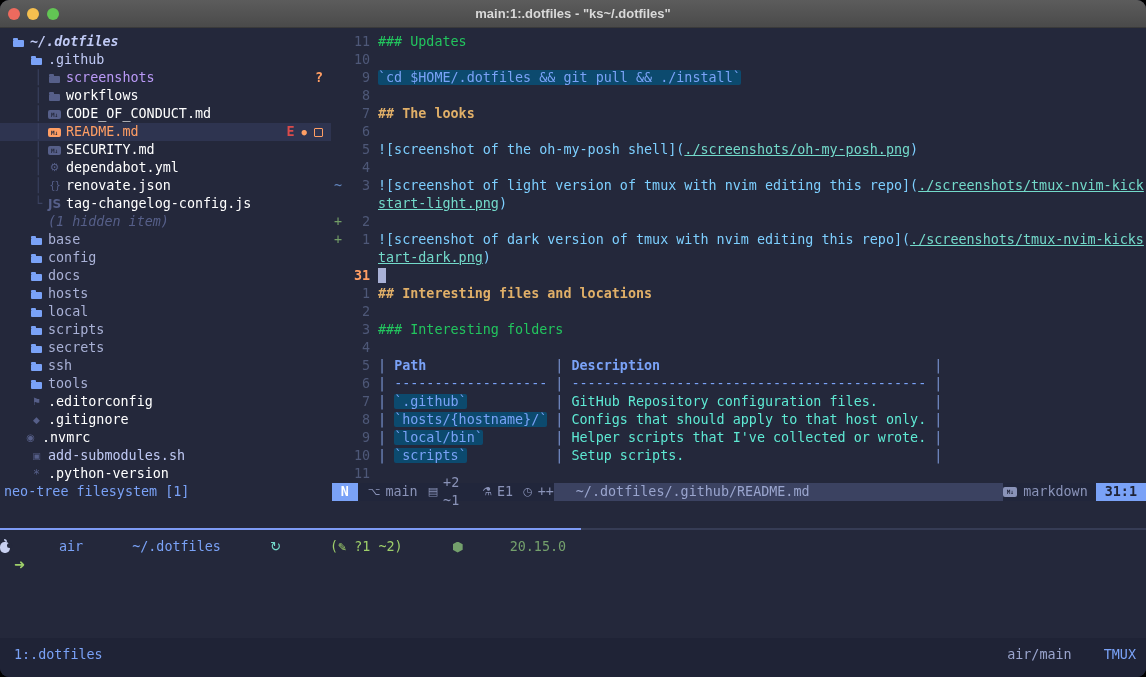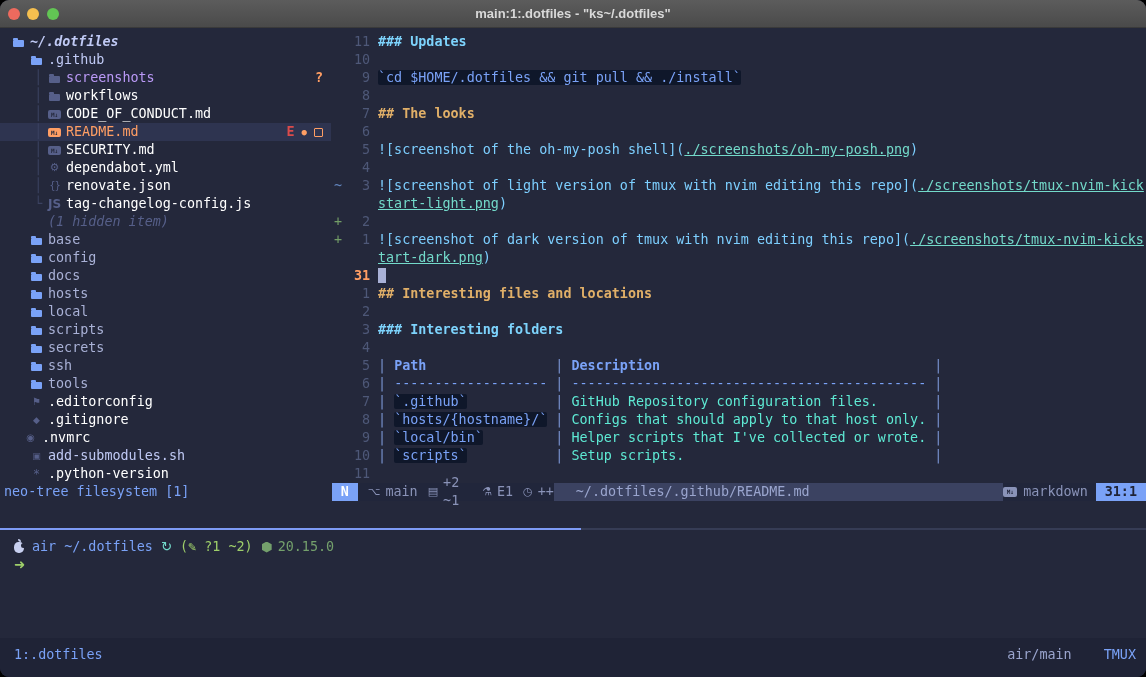--- a/index.html
+++ b/index.html
@@ -45,22 +45,22 @@
   
   .buffer{position:absolute;top:5px;left:332px;right:0;height:450px;overflow:hidden;}
   .eline{height:18px;display:flex;white-space:pre;}
   .sign{width:12px;padding-left:2px;color:#565f89;}
   .s-add{color:#739e67}.s-ch{color:#6183bb}
   .lnum{width:24px;text-align:right;color:#4e5878;margin-right:8px;}
   .lnum.cur{color:#ff9e64;font-weight:bold;}
   .etext{flex:1;}
   .cursor{display:inline-block;width:8px;height:15px;background:#a9b1d6;vertical-align:-3px;}
   .seg-h2{color:#e0af68;font-weight:bold}
-  .seg-h3{color:#7dd3fc;font-weight:bold}
-  .seg-code,.seg-cc{color:#7aa2f7;background:#0f172a;border-radius:2px}
+  .seg-h3{color:#22c55e;font-weight:normal}
+  .seg-code,.seg-cc{color:#7aa2f7;background:#0c4a6e;border-radius:2px}
   .seg-img{color:#7dcfff}
   .seg-lnk{color:#73daca;text-decoration:underline}
   .seg-pi{color:#7893cf}
   .seg-th{color:#7aa2f7;font-weight:bold}
   .seg-da{color:#7aa2f7}
   .seg-tx{color:#5eead4}
   
   .lualine{position:absolute;left:332px;right:0;top:455px;height:18px;background:#21263b;display:flex;align-items:stretch;color:#8a93b8;}
   .ll-mode{width:26px;background:#7aa2f7;color:#ffffff;font-weight:bold;text-align:center;}
   .ll-info{padding-left:10px;width:188px;display:flex;align-items:center;}
@@ -70,21 +70,21 @@
   .ll-right{flex:1;display:flex;justify-content:space-between;align-items:center;}
   .mdbadge{width:14px;height:10px;background:#8a93b8;border-radius:2px;position:relative;margin-right:6px;}
   .mdbadge::after{content:"M↓";position:absolute;inset:0;color:#21263b;font:bold 6px/10px "DejaVu Sans Mono",monospace;text-align:center;}
   .ll-pos{background:#7aa2f7;color:#1f2335;font-weight:bold;padding:0 9px;margin-left:8px;display:flex;align-items:center;height:100%;}
   
   .pborder{position:absolute;top:528px;left:0;width:1146px;height:2px;}
   .pb-active{position:absolute;left:0;top:0;width:581px;height:2px;background:#7e9bf5;}
   .pb-inactive{position:absolute;left:581px;top:0;width:565px;height:2px;background:#363c55;}
   
   .shell{position:absolute;top:530px;left:0;width:1146px;height:108px;background:#24283b;}
-  .pline{height:18px;margin-top:8px;padding-left:14px;display:flex;align-items:center;}
+  .pline{height:18px;margin-top:8px;display:flex;align-items:center;gap:41px;}
   .pline2{height:18px;padding-left:14px;}
   .apple-icon{position:relative;display:inline-block;width:10px;height:11px;background:#c8d0f0;border-radius:45%;}
   .apple-icon::before{content:"";position:absolute;top:-3px;left:4px;width:3px;height:3px;background:#c8d0f0;border-radius:0 100% 0 100%;}
   .apple-icon::after{content:"";position:absolute;top:1px;right:-2px;width:5px;height:5px;background:#24283b;border-radius:50%;}
   .p-host{color:#7aa2f7;margin-left:8px}
   .p-cwd{color:#7aa2f7;margin-left:8px}
   .p-refresh{color:#73daca;margin-left:8px;font-family:"DejaVu Sans","DejaVu Sans Mono",monospace}
   .p-git{color:#9ece6a;margin-left:8px}
   .node-icon{display:inline-block;margin-left:9px;width:10px;height:11px;background:#74a06c;
              clip-path:polygon(50% 0,100% 25%,100% 75%,50% 100%,0 75%,0 25%);}

